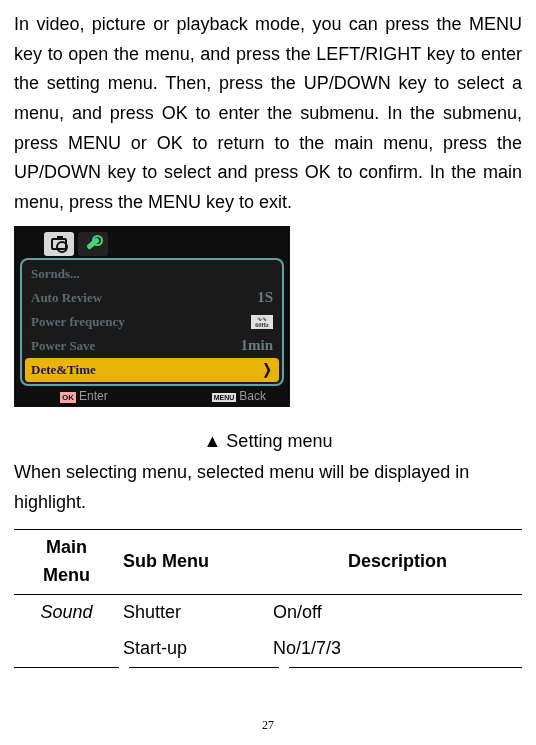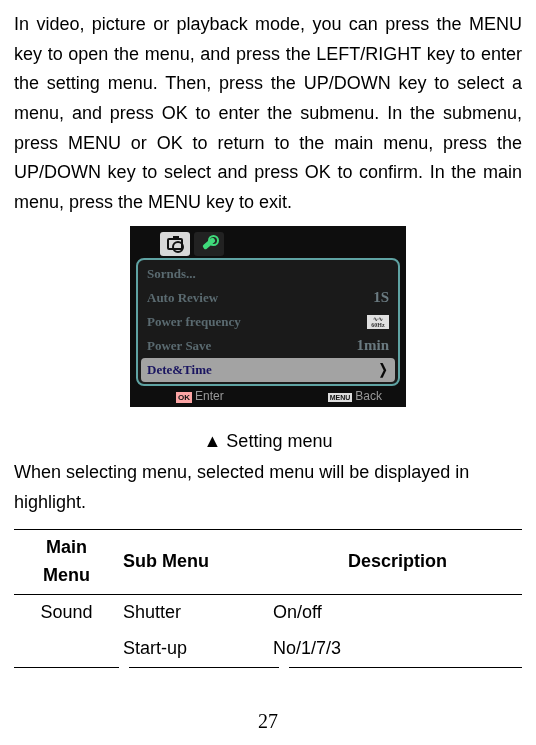--- a/index.html
+++ b/index.html
@@ -12,21 +12,21 @@
     padding: 10px 14px 0 14px;
     position: relative;
     background: #fff;
   }
   .paragraph {
     line-height: 1.65;
     text-align: justify;
     margin-bottom: 8px;
   }
   .screenshot-wrap {
-    text-align: center;
+    text-align: left;
     margin: 6px 0 16px 0;
   }
   .screenshot {
     display: inline-block;
     width: 276px;
     background: #0e0e0e;
     padding: 6px 6px 4px 6px;
   }
   .tabs {
     display: flex;
@@ -68,21 +68,21 @@
     justify-content: space-between;
     padding: 0 6px;
     font-family: Georgia, 'Times New Roman', serif;
     font-weight: bold;
     font-size: 13px;
     color: #5a6a70;
     background: #1a1a1a;
   }
   .menu-item .val { font-size: 15px; font-weight: bold; color:#6a7a80; }
   .menu-item.highlight {
-    background: #a3a3a3;
+    background: #eab308;
     color: #1a1560;
     border-radius: 4px;
     gap: 7px;
   }
   .menu-item.highlight .arrow {
     color:#0a0a0a; font-size:14px;
   }
   .freq-icon {
     width: 22px; height: 14px; background:#e0e0e0; font-size:6px; color:#333; display:flex; flex-direction:column; align-items:center; justify-content:center; line-height:1;
   }
@@ -103,30 +103,30 @@
   .divider { border-top: 1.5px solid #000; }
   .table { width: 100%; }
   .thead {
     display:flex; font-weight:bold; border-bottom:1.5px solid #000;
   }
   .col1 { width: 105px; padding: 4px 0; text-align:center; line-height:1.55; }
   .col2 { width: 150px; padding: 4px 0 4px 4px; line-height:1.55; display:flex; align-items:center; }
   .col3 { flex:1; padding: 4px 0 4px 4px; line-height:1.55; display:flex; align-items:center; }
   .col3.header { justify-content:center; }
   .trow { display:flex; }
-  .tcell1 { width:105px; text-align:center; padding:4px 0; line-height:1.55; }
+  .tcell1 { width:105px; text-align:center; padding:4px 0; line-height:1.55;font-style:italic; }
   .tcell2 { width:150px; padding:4px 0 4px 4px; line-height:1.55; }
   .tcell3 { flex:1; padding:4px 0 4px 4px; line-height:1.55; }
   .bottom-border-left { border-top:1.5px solid #000; width:105px; }
   .bottom-border-mid { border-top:1.5px solid #000; width:150px; margin-left:0; }
   .bottom-border-right { border-top:1.5px solid #000; flex:1; }
   .bottom-borders { display:flex; gap:10px; }
   .page-num {
     position:absolute; bottom:12px; left:0; width:536px; text-align:center;
-    font-family: 'Times New Roman', serif; font-size:20px;
+    font-family: 'Times New Roman', serif; font-size:12px;
   }
 </style>
 </head>
 <body>
 
 <div class="paragraph">In video, picture or playback mode, you can press the MENU key to open the menu, and press the LEFT/RIGHT key to enter the setting menu. Then, press the UP/DOWN key to select a menu, and press OK to enter the submenu. In the submenu, press MENU or OK to return to the main menu, press the UP/DOWN key to select and press OK to confirm. In the main menu, press the MENU key to exit.</div>
 
 <div class="screenshot-wrap">
   <div class="screenshot">
     <div class="tabs">

